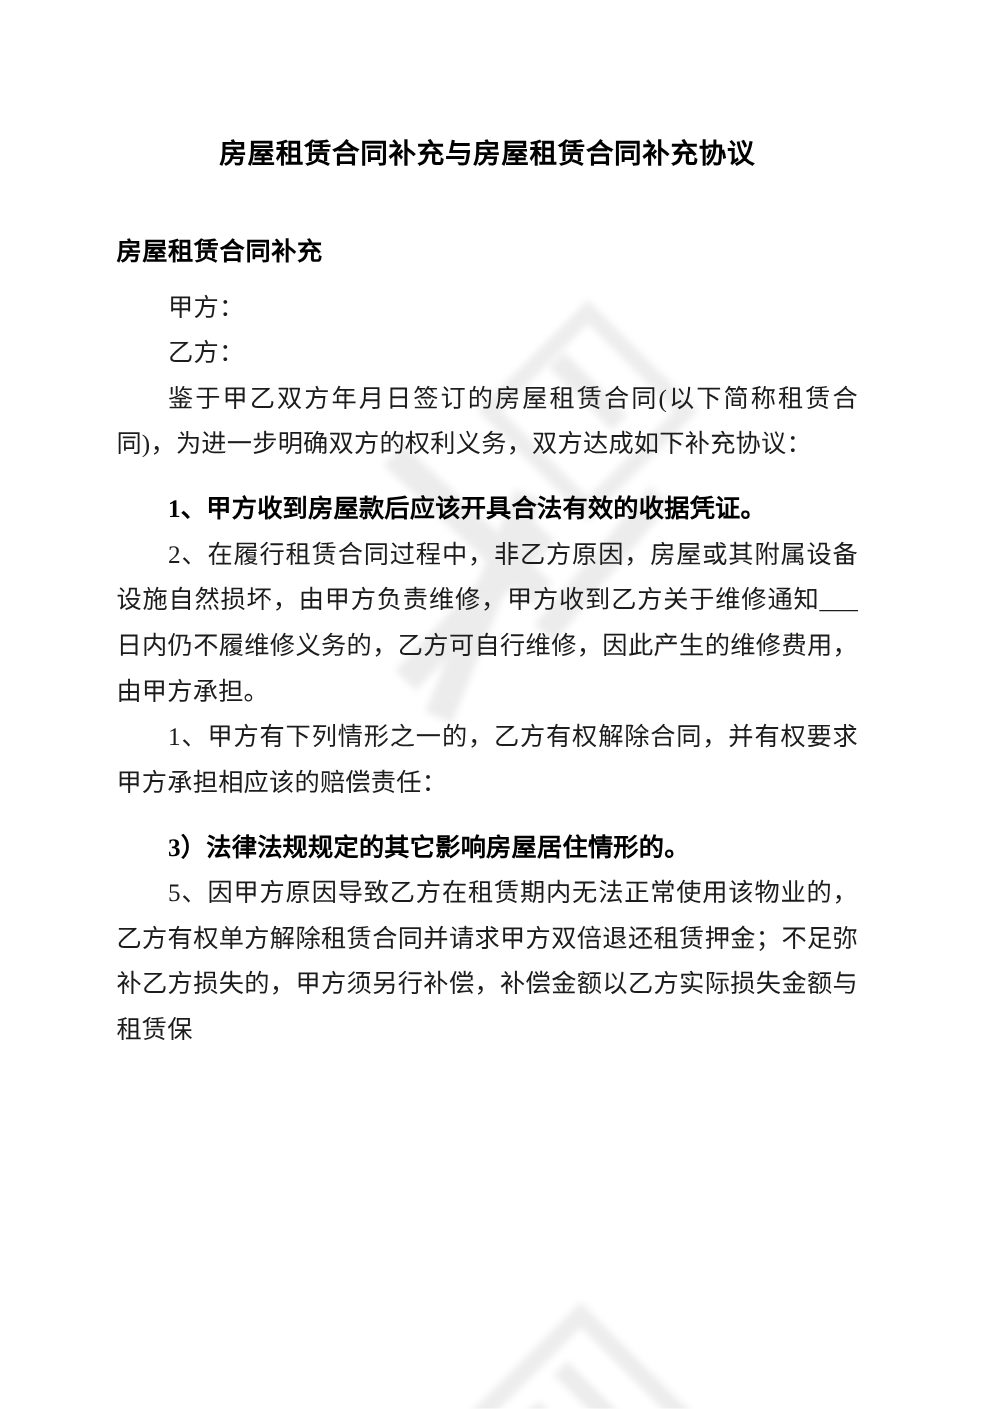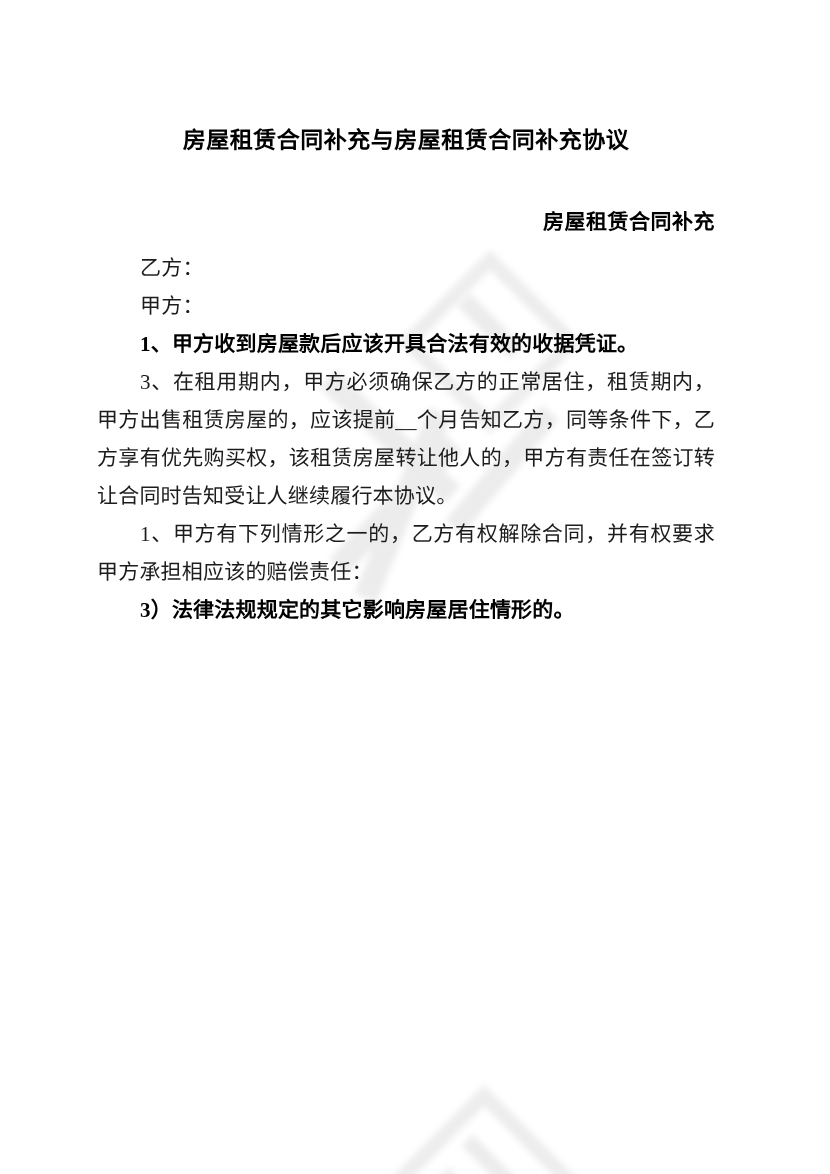--- a/index.html
+++ b/index.html
@@ -50,55 +50,56 @@
   
   .content {
     position: absolute;
     inset: 0;
     z-index: 1;
     box-sizing: border-box;
     padding: 113px 115px 0 97px;
   }
 
   .doc-title {
-    margin: 16px;
+    margin: 4px;
     font-size: 23px;
     line-height: 24px;
     font-weight: bold;
     text-align: center;
     letter-spacing: 0.5px;
     color: #000000;
   }
 
   .doc-subtitle {
     margin: 57px 0 0 0;
     font-size: 21px;
     line-height: 24px;
     font-weight: bold;
-    text-align: right;
+    text-align: left;
     letter-spacing: 0.5px;
     color: #000000;
   }
 
   .doc-body {
     margin-top: 15px;
     font-size: 21px;
     line-height: 38px;
     text-align: justify;
     letter-spacing: 0.2px;
   }
 
   .doc-body p {
     margin: 0;
     text-indent: 43px;
   }
 
   .doc-body p.bold {
     font-weight: bold;
     color: #000000;
+    margin-top: 16px;
   }
 </style>
 </head>
 <body>
 
 <div class="page">
 
   <div class="watermark wm-center">
     <div class="wm-diamond"></div>
     <div class="wm-bar bar-a"></div>
@@ -111,22 +112,24 @@
     <div class="wm-diamond"></div>
     <div class="wm-bar bar-a"></div>
     <div class="wm-bar bar-b"></div>
   </div>
 
   <div class="content">
     <h1 class="doc-title">房屋租赁合同补充与房屋租赁合同补充协议</h1>
     <h2 class="doc-subtitle">房屋租赁合同补充</h2>
 
     <div class="doc-body">
+      <p>甲方：</p>
       <p>乙方：</p>
-      <p>甲方：</p>
+      <p>鉴于甲乙双方年月日签订的房屋租赁合同(以下简称租赁合同)，为进一步明确双方的权利义务，双方达成如下补充协议：</p>
       <p class="bold">1、甲方收到房屋款后应该开具合法有效的收据凭证。</p>
-      <p>3、在租用期内，甲方必须确保乙方的正常居住，租赁期内，甲方出售租赁房屋的，应该提前__个月告知乙方，同等条件下，乙方享有优先购买权，该租赁房屋转让他人的，甲方有责任在签订转让合同时告知受让人继续履行本协议。</p>
+      <p>2、在履行租赁合同过程中，非乙方原因，房屋或其附属设备设施自然损坏，由甲方负责维修，甲方收到乙方关于维修通知___日内仍不履维修义务的，乙方可自行维修，因此产生的维修费用，由甲方承担。</p>
       <p>1、甲方有下列情形之一的，乙方有权解除合同，并有权要求甲方承担相应该的赔偿责任：</p>
       <p class="bold">3）法律法规规定的其它影响房屋居住情形的。</p>
+      <p>5、因甲方原因导致乙方在租赁期内无法正常使用该物业的，乙方有权单方解除租赁合同并请求甲方双倍退还租赁押金；不足弥补乙方损失的，甲方须另行补偿，补偿金额以乙方实际损失金额与租赁保</p>
     </div>
   </div>
 
 </div>
 
 </body></html>

